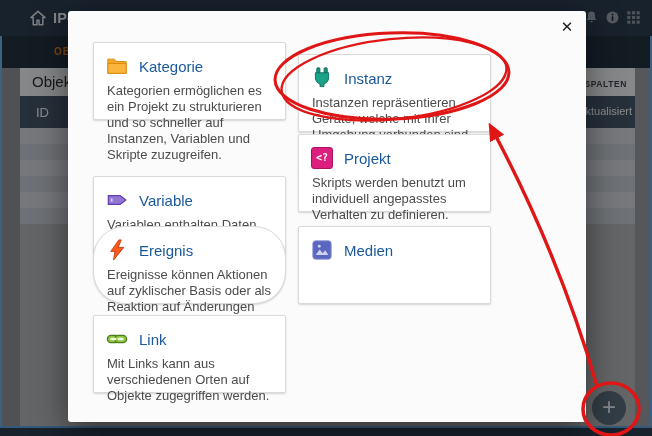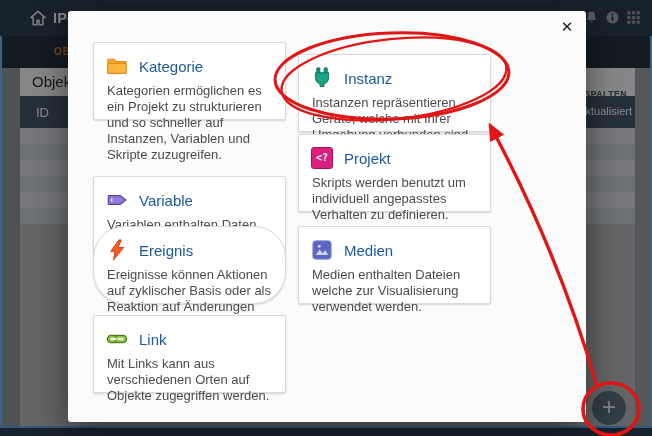--- a/index.html
+++ b/index.html
@@ -22,21 +22,21 @@
   .tab-active{position:absolute;left:54px;top:10px;font-size:10px;letter-spacing:1px;
               color:#e67e22;font-weight:bold;}
 
   .edge{position:absolute;top:36px;height:390px;width:2px;background:#6aadea;z-index:0;}
   .edge.left{left:0;} .edge.right{left:650px;}
   .gutter-l{position:absolute;left:2px;top:68px;width:18px;height:358px;background:#8e9195;}
   .gutter-r{position:absolute;left:635px;top:68px;width:15px;height:358px;background:#989ca1;}
 
   .panel-band{position:absolute;left:20px;top:68px;width:615px;height:28px;background:#eff1f3;}
   .panel-title{position:absolute;left:12px;top:5px;font-size:15px;color:#2c2c2c;}
-  .spalten-btn{position:absolute;right:4px;top:11px;height:20px;display:flex;align-items:flex-end;gap:13px;
+  .spalten-btn{position:absolute;right:4px;top:11px;height:20px;display:flex;align-items:flex-start;gap:13px;
                padding:0 4px;color:#3f474e;}
   .spalten-btn span{font-size:8.5px;font-weight:bold;letter-spacing:.6px;}
 
   .thead{position:absolute;left:20px;top:96px;width:615px;height:32px;background:#44566a;color:#f4f7f9;}
   .th-id{position:absolute;left:16px;top:9px;font-size:13px;}
   .th-right{position:absolute;right:3px;top:9px;font-size:11px;}
 
   .rows{position:absolute;left:20px;top:128px;width:615px;height:96px;
         background:repeating-linear-gradient(180deg,#d2d7dd 0 16px,#c5cad0 16px 32px);}
   .rows-rest{position:absolute;left:20px;top:224px;width:615px;height:202px;background:#b2b5b8;}
@@ -218,21 +218,20 @@
       <div class="trow">
         <span class="cicon">
           <svg viewBox="0 0 24 24" width="22" height="22">
               <rect x="2" y="2" width="20" height="20" rx="3" fill="#5a66c0" stroke="#8891d8"></rect>
               <path d="M5 17.5l4.4-6 3.4 4 2.6-3.2 3.6 5.2z" fill="#ccd2ef"></path>
               <circle cx="9" cy="8" r="1.6" fill="#ccd2ef"></circle>
             </svg>
         </span>
         <h3>Medien</h3>
       </div>
-      <p>Medien enthalten Dateien welche zur Visualisierung verwendet werden.</p>
     </div>
 
     <div class="card pos-6">
       <div class="trow">
         <span class="cicon">
           <svg viewBox="0 0 24 24" width="22" height="22">
             <rect x="1.5" y="8" width="13" height="8" rx="4" fill="#8cc63f" stroke="#4e7d1e" stroke-width="1.4"></rect>
             <rect x="9.5" y="8" width="13" height="8" rx="4" fill="#8cc63f" stroke="#4e7d1e" stroke-width="1.4"></rect>
             <rect x="4.6" y="10.6" width="6.8" height="2.8" rx="1.4" fill="#eef7df"></rect>
             <rect x="12.6" y="10.6" width="6.8" height="2.8" rx="1.4" fill="#eef7df"></rect>

